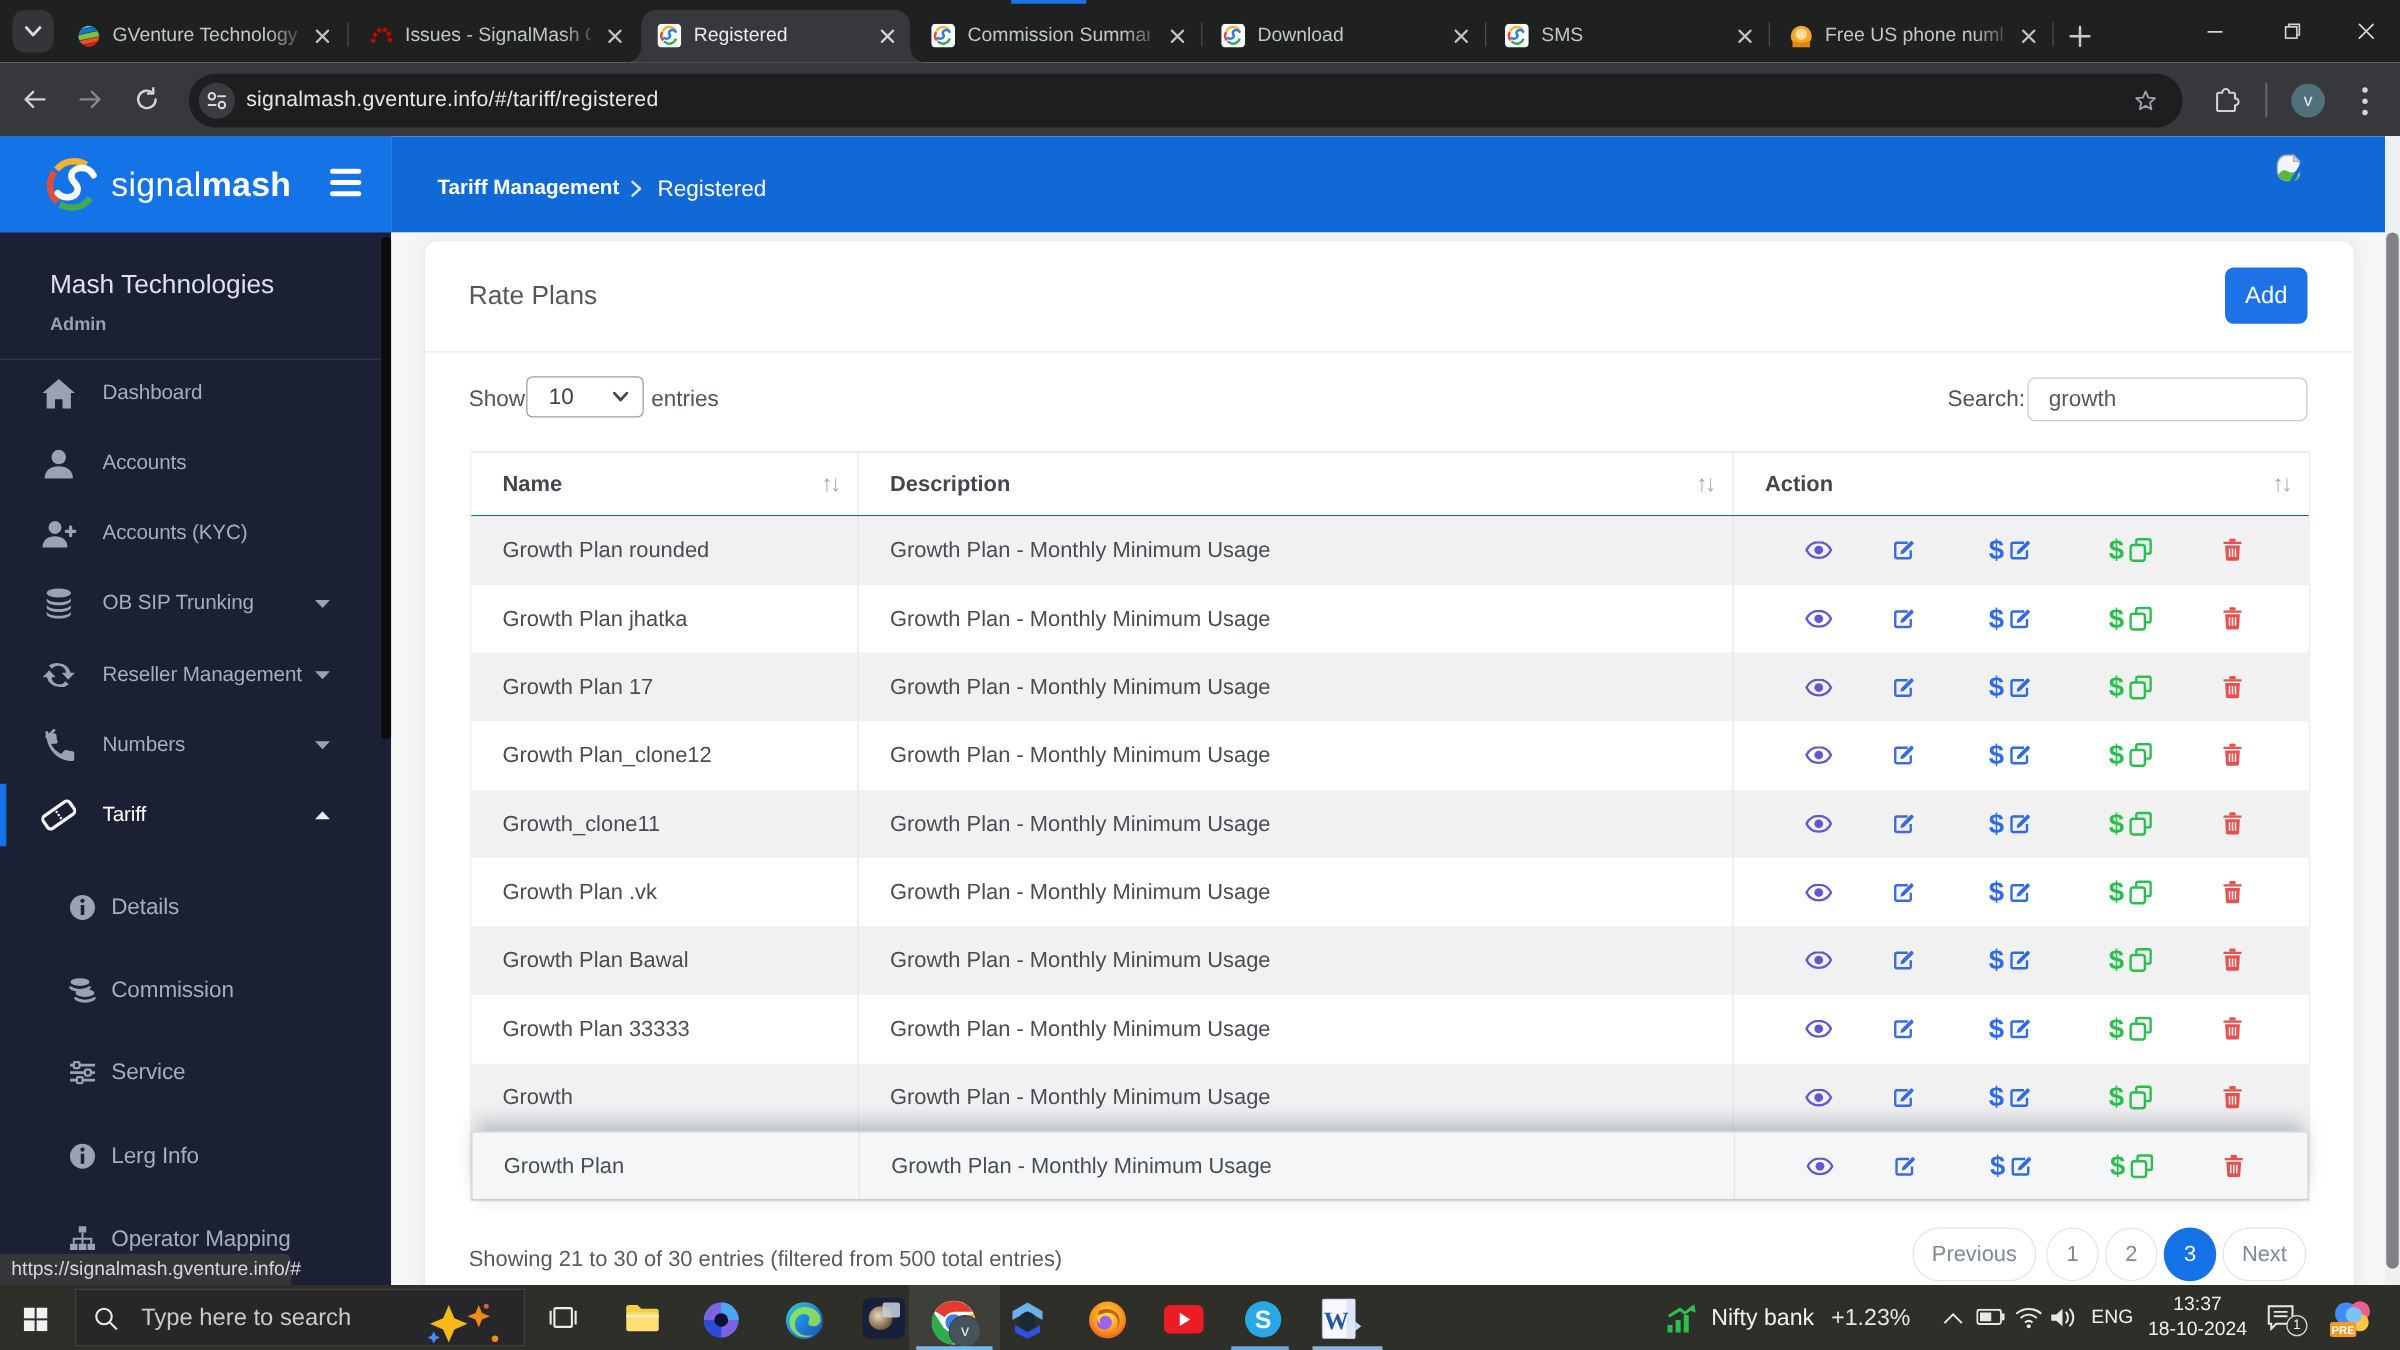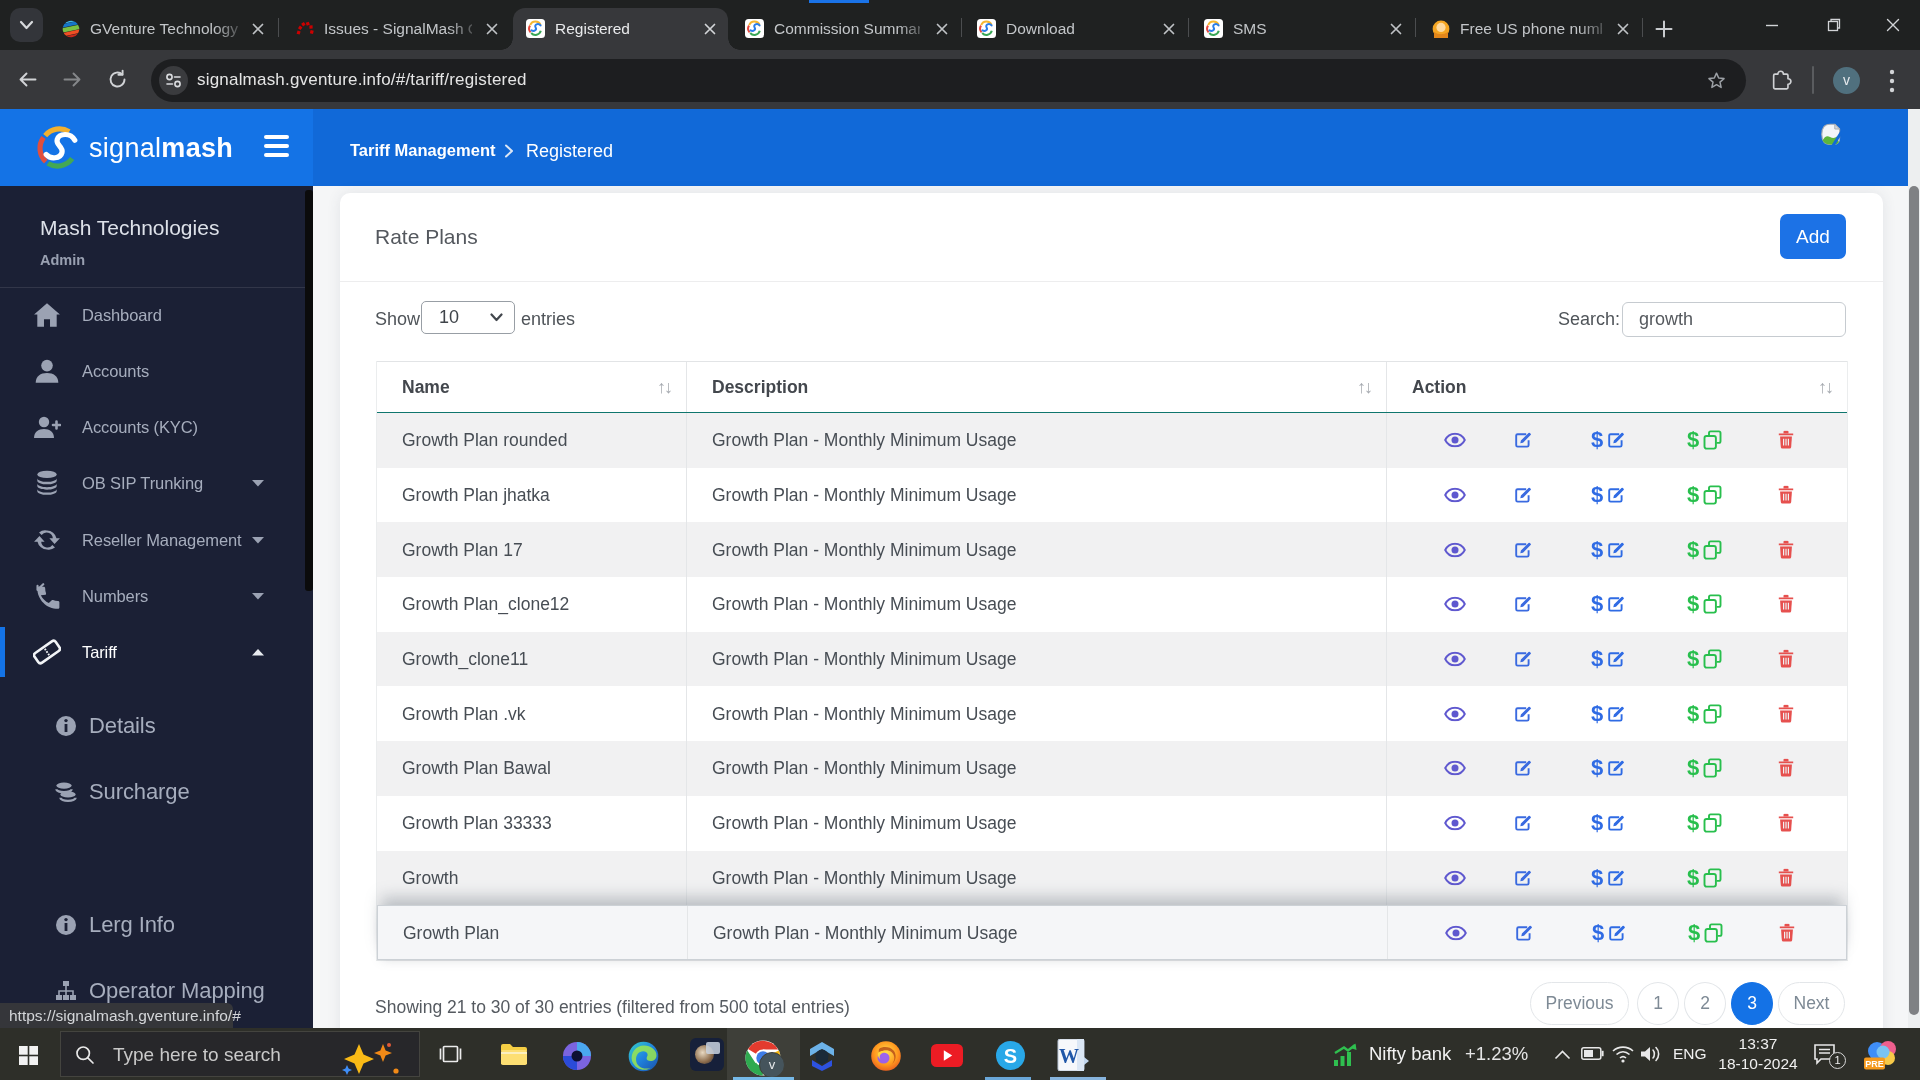--- a/index.html
+++ b/index.html
@@ -28,21 +28,21 @@
   #topbar { position:absolute; left:313px; top:0; width:1595px; height:77px; background:#1169d8; }
   #content { position:absolute; left:313px; top:77px; width:1595px; height:842px; background:#f5f6f7; }
   #card { position:absolute; left:27px; top:7px; width:1543px; height:860px; background:#fff; border-radius:10px; box-shadow:0 0 14px rgba(60,70,90,.10); }
 
   
   .mitem { position:absolute; left:0; width:313px; height:56px; color:#a6adbd; }
   .mitem .txt { position:absolute; left:82px; top:50%; transform:translateY(-50%); font-size:16.5px; letter-spacing:-.1px; }
   .mitem .ic { position:absolute; left:33px; top:50%; transform:translateY(-50%); width:28px; height:26px; }
   .mitem .caret { position:absolute; left:251px; top:50%; transform:translateY(-50%); width:14px; height:8px; }
   .sitem { position:absolute; left:0; width:313px; height:66px; color:#a6adbd; }
-  .sitem .txt { position:absolute; left:89px; top:50%; transform:translateY(-50%); font-size:22px; letter-spacing:-.1px; }
+  .sitem .txt { position:absolute; left:89px; top:50%; transform:translateY(-50%); font-size:18px; letter-spacing:-.1px; }
   .sitem .ic { position:absolute; left:55px; top:50%; transform:translateY(-50%); width:22px; height:22px; }
 
   
   #tbl { position:absolute; left:36px; top:168px; width:1472px; border-left:1px solid #ebedee; border-right:1px solid #ebedee; }
   .hrow { position:relative; height:52px; border-top:1px solid #e2e4e6; border-bottom:1px solid #0f766e; }
   .trow { position:relative; height:54.7px; }
   .stripe { background:#f1f1f2; }
   .last { background:#f5f6f8; border:1px solid #ccd1d6; z-index:2;
           box-shadow:0 -12px 14px -4px rgba(105,115,125,.38), 0 4px 10px -4px rgba(105,115,125,.22); }
   #tbl { border-bottom:1px solid #e2e4e6; }
@@ -356,21 +356,30 @@
         </svg>
       <div class="txt">Details</div>
     </div>
     <div class="sitem" style="top:650px;">
       <svg class="ic" viewBox="0 0 22 22">
           <ellipse cx="9" cy="4.6" rx="7.6" ry="3.1" fill="#9ba2b3"></ellipse>
           <path d="M1.4 8.2 C1.4 9.9 4.8 11.3 9 11.3 C13.2 11.3 16.6 9.9 16.6 8.2" stroke="#9ba2b3" stroke-width="2.4" fill="none"></path>
           <ellipse cx="13" cy="13.4" rx="7.6" ry="3.1" fill="#9ba2b3"></ellipse>
           <path d="M5.4 16.8 C5.4 18.5 8.8 19.9 13 19.9 C17.2 19.9 20.6 18.5 20.6 16.8" stroke="#9ba2b3" stroke-width="2.4" fill="none"></path>
         </svg>
-      <div class="txt">Surcharge</div>
+      <div class="txt">Commission</div>
+    </div>
+    <div class="sitem" style="top:716px;">
+      <svg class="ic" viewBox="0 0 22 22">
+          <path d="M1 5 L21 5 M1 11 L21 11 M1 17 L21 17" stroke="#9ba2b3" stroke-width="2.2"></path>
+          <rect x="4" y="2.6" width="4.6" height="4.8" rx="1" fill="#1b2035" stroke="#9ba2b3" stroke-width="1.8"></rect>
+          <rect x="13" y="8.6" width="4.6" height="4.8" rx="1" fill="#1b2035" stroke="#9ba2b3" stroke-width="1.8"></rect>
+          <rect x="6.5" y="14.6" width="4.6" height="4.8" rx="1" fill="#1b2035" stroke="#9ba2b3" stroke-width="1.8"></rect>
+        </svg>
+      <div class="txt">Service</div>
     </div>
     <div class="sitem" style="top:783px;">
       <svg class="ic" viewBox="0 0 22 22">
           <circle cx="11" cy="11" r="10" fill="#9ba2b3"></circle>
           <rect x="9.6" y="9" width="2.8" height="8" fill="#1b2035"></rect>
           <circle cx="11" cy="5.6" r="1.7" fill="#1b2035"></circle>
         </svg>
       <div class="txt">Lerg Info</div>
     </div>
     <div class="sitem" style="top:849px;">

